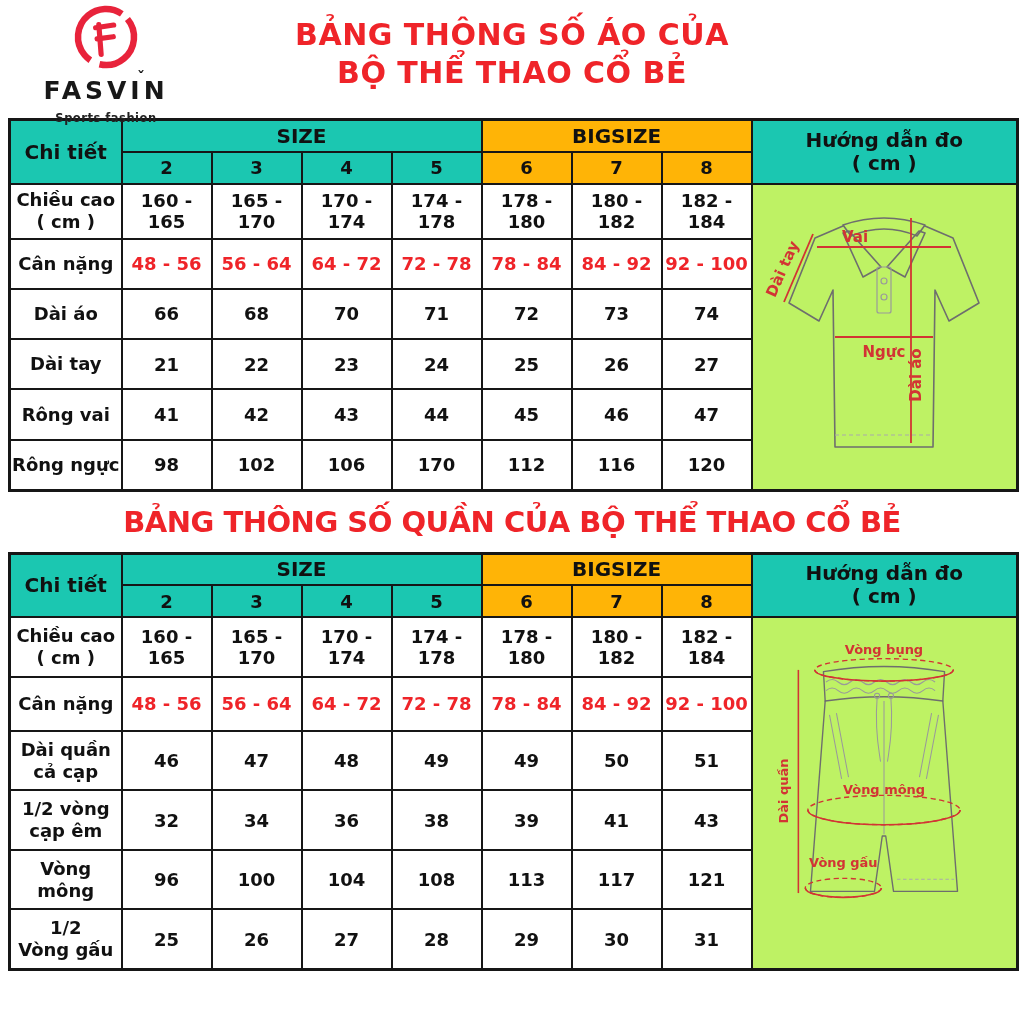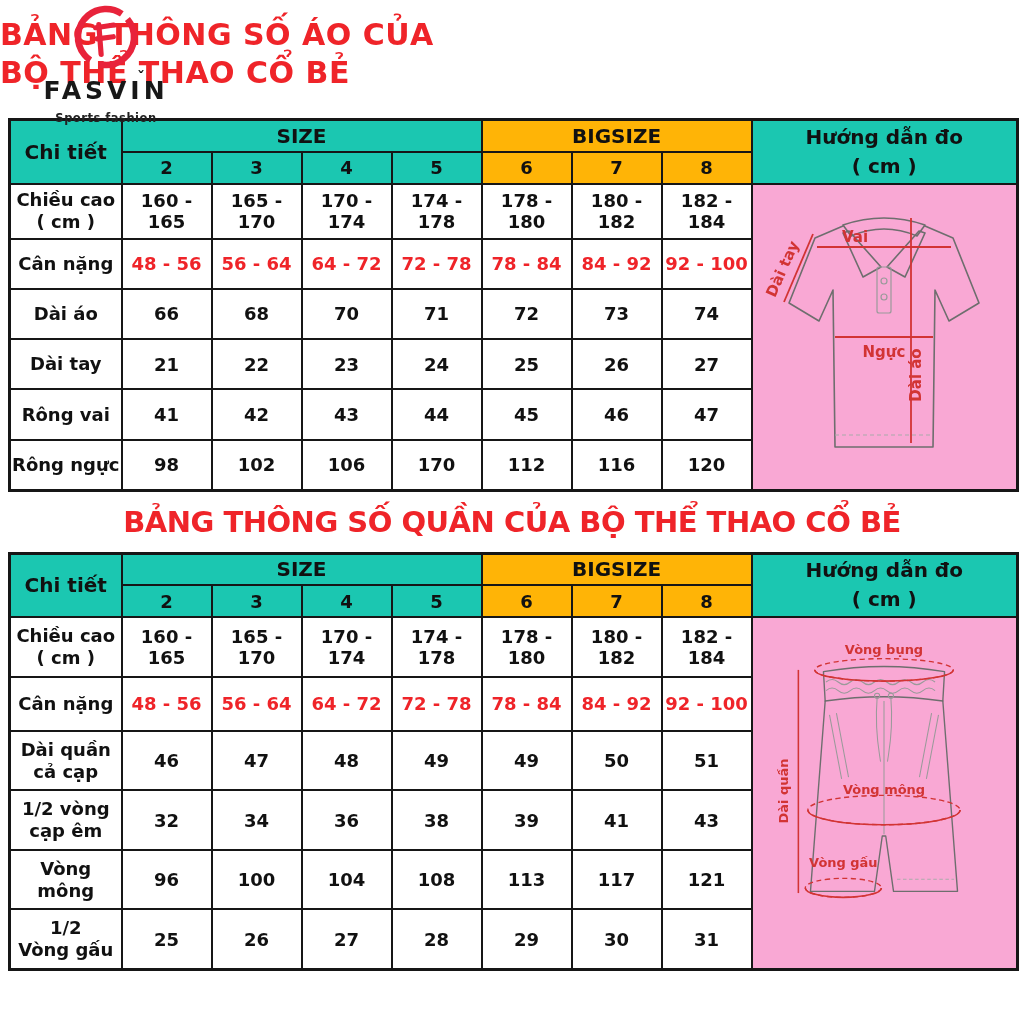--- a/index.html
+++ b/index.html
@@ -9,34 +9,34 @@
   body{
     width:1024px; height:1024px; background:#fff; overflow:hidden;
     font-family:"DejaVu Sans","Liberation Sans",sans-serif; font-weight:bold; color:#111;
   }
   
   .page-header{position:relative; height:118px;}
   .logo{position:absolute; left:36px; top:0; width:140px; text-align:center;}
   .logo-word{position:relative; display:inline-block; font-size:25px; letter-spacing:4px; color:#181818; line-height:1;}
   .logo-accent{position:absolute; left:75%; top:-7px; font-size:15px; letter-spacing:0;}
   .logo-tagline{font-size:11.5px; letter-spacing:.5px; color:#222; margin-top:8px;}
-  .main-title{padding-top:16px; text-align:left; color:var(--red); font-size:30px; line-height:38px; letter-spacing:.5px;}
+  .main-title{padding-top:16px; text-align:center; color:var(--red); font-size:30px; line-height:38px; letter-spacing:.5px;}
   
   table.spec{border-collapse:collapse; table-layout:fixed; width:1008px; margin:0 8px; border:3px solid var(--border);}
   table.spec th, table.spec td{border:2px solid var(--border); text-align:center; vertical-align:middle; padding:0;}
   col.c-label{width:112px;} col.c-val{width:90px;} col.c-guide{width:266px;}
   tr.hrow{height:32px;} tr.drow{height:42px;}
   .teal{background:var(--teal);} .orange{background:var(--orange);}
   .group-h{font-size:20px;} .num-h{font-size:18px;}
   .detail-h{font-size:20px;}
-  .guide-h{font-size:20px; line-height:29px;}
+  .guide-h{font-size:20px; line-height:23px;}
   .label-cell{font-size:18px; line-height:22px;}
   td.val{font-size:18px;}
   td.val.red-val{color:var(--red);}
-  td.diagram-cell{background:#f9a8d4; vertical-align:middle;margin-left:25px;}
+  td.diagram-cell{background:#bef264; vertical-align:middle;margin-left:25px;}
   
   .section-title{height:60px; display:flex; align-items:center; justify-content:center;
     color:var(--red); font-size:29px; letter-spacing:-0.5px;}
   
   .gl{stroke:#6e6e6e; stroke-width:1.6; fill:none; stroke-linejoin:round; stroke-linecap:round;}
   .gl-thin{stroke:#9a9a9a; stroke-width:1.2; fill:none;}
   .gl-dash{stroke:#aaa; stroke-width:1.2; fill:none; stroke-dasharray:4 3;}
   .rl{stroke:var(--diagram-red); stroke-width:1.8; fill:none;}
   .rl-dash{stroke:var(--diagram-red); stroke-width:1.6; fill:none; stroke-dasharray:6 4;}
   .rtext{fill:var(--diagram-red); font-size:15px; font-weight:bold; font-family:"DejaVu Sans",sans-serif;}

